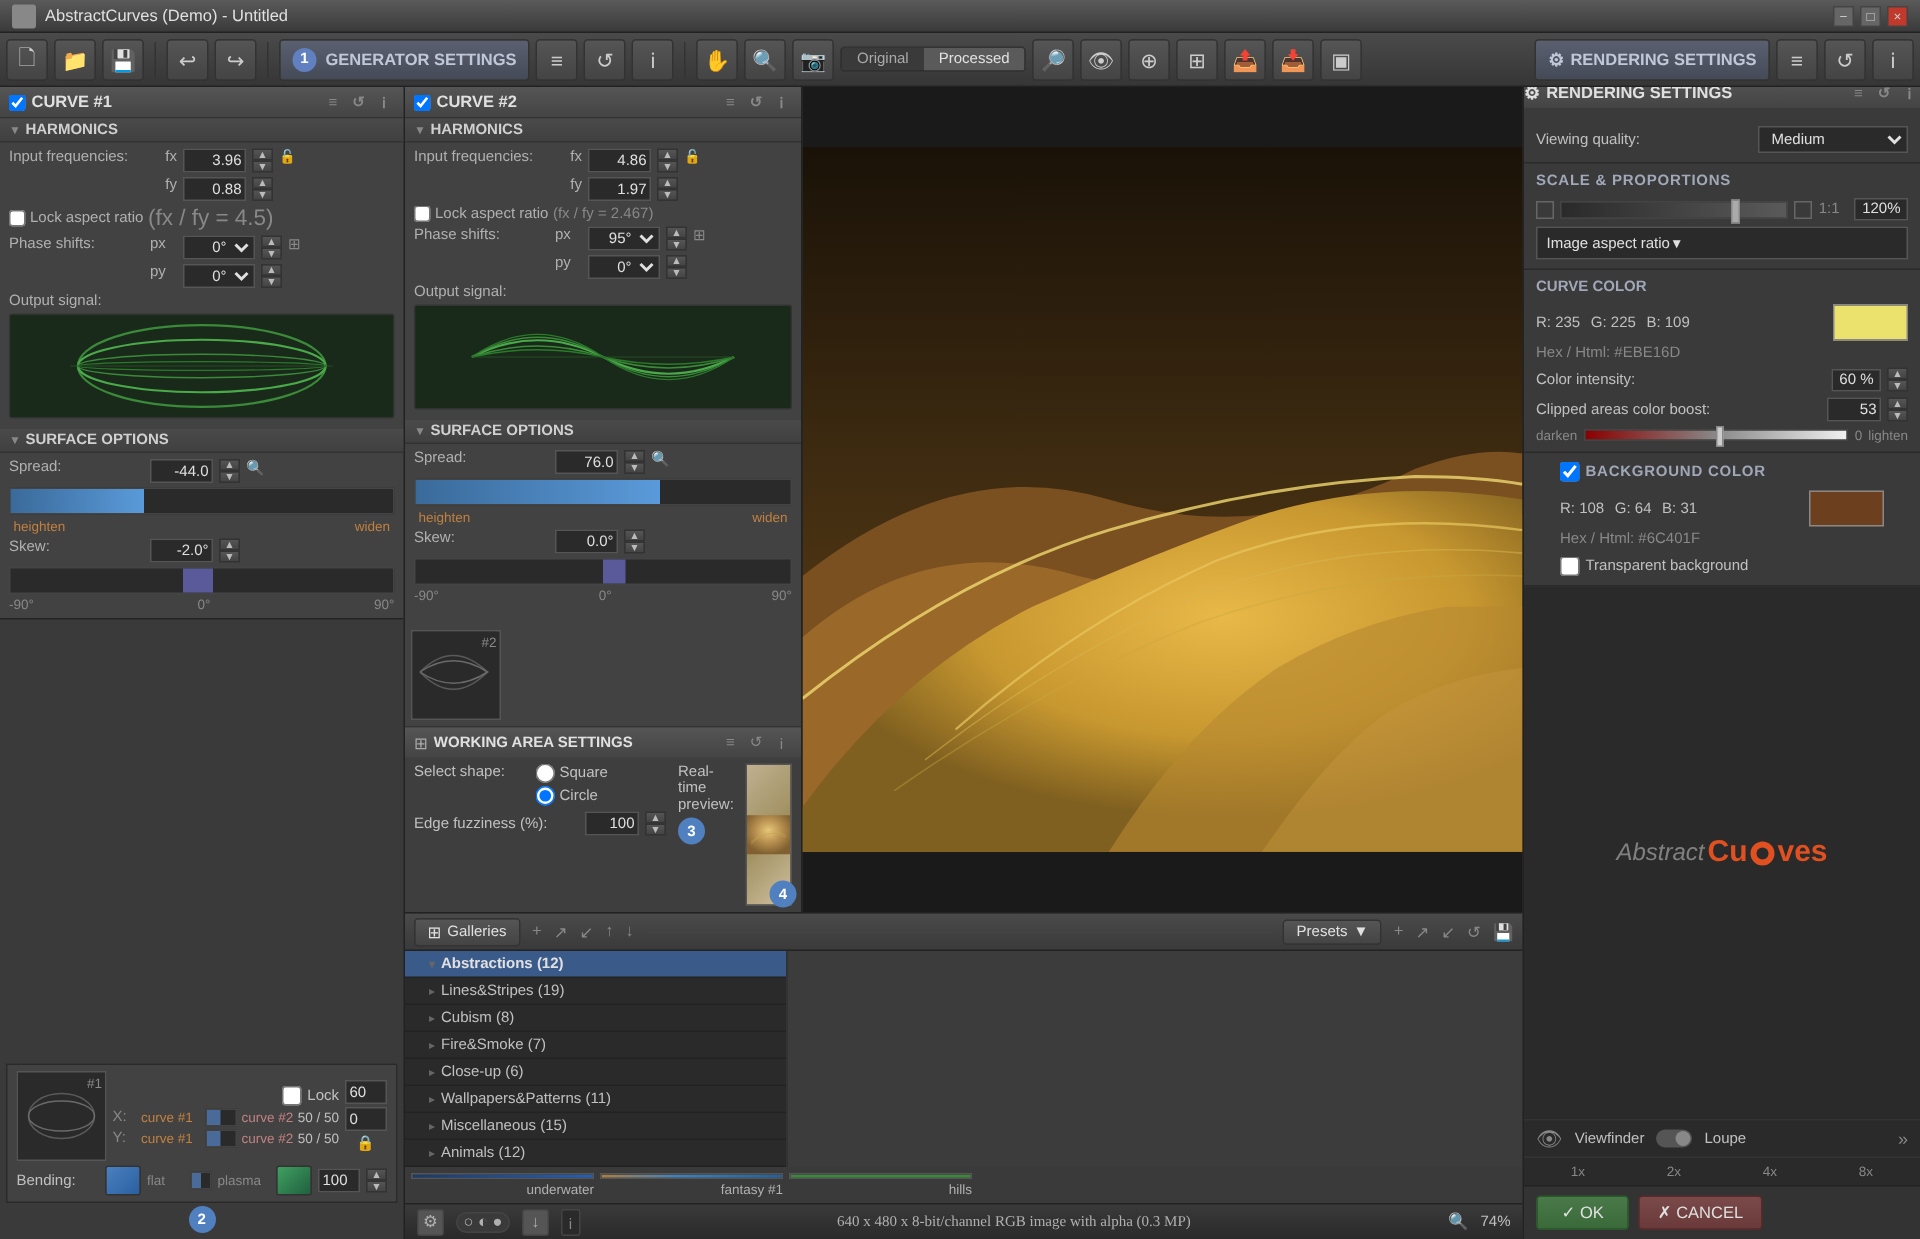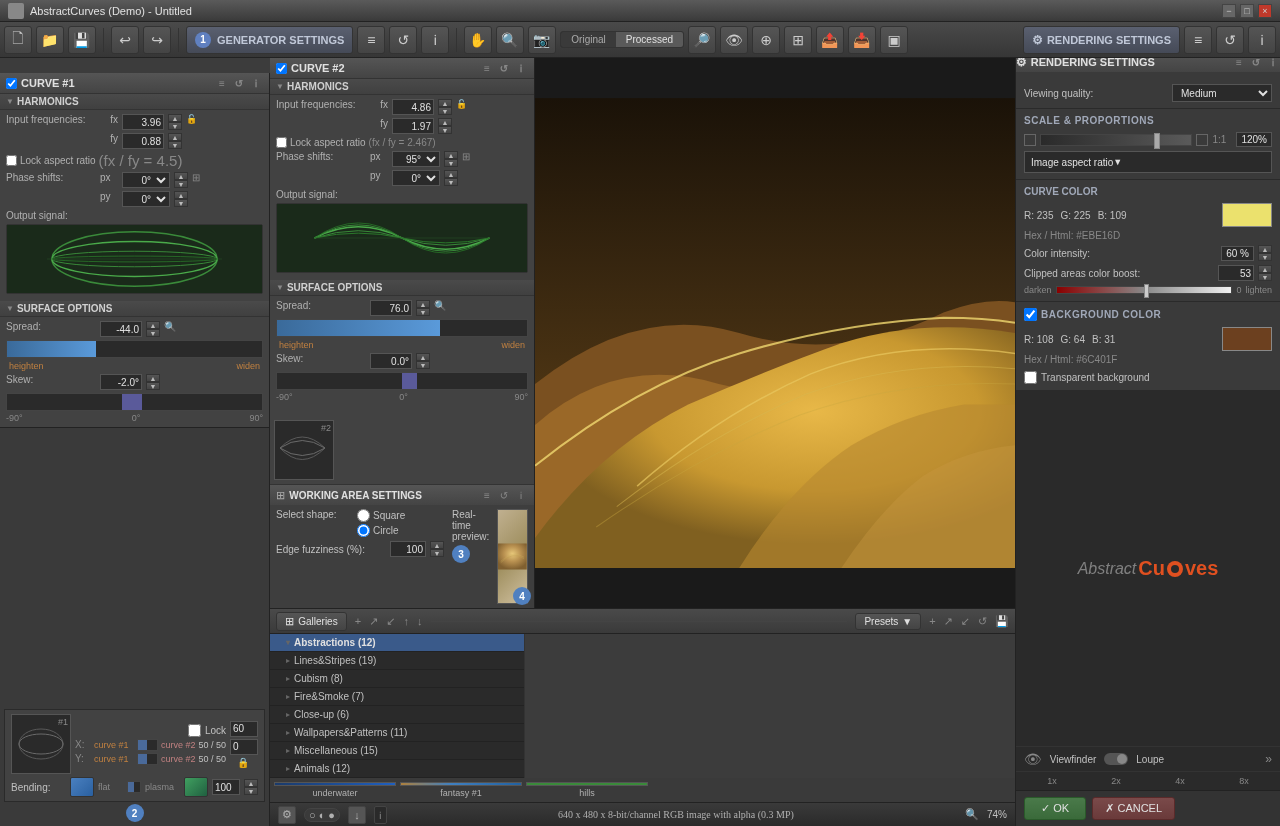--- a/index.html
+++ b/index.html
@@ -44,21 +44,21 @@
     
     
     .galleries-bar { background: linear-gradient(to bottom, #4a4a4a, #3a3a3a); height: 26px; display: flex; align-items: center; padding: 0 6px; border-top: 1px solid #222; border-bottom: 1px solid #222; gap: 8px; }
     .galleries-btn { background: linear-gradient(to bottom, #555, #444); border: 1px solid #333; border-radius: 3px; padding: 2px 8px; font-size: 10px; color: #e0e0e0; cursor: pointer; display: flex; align-items: center; gap: 4px; }
     .presets-btn { background: linear-gradient(to bottom, #555, #444); border: 1px solid #333; border-radius: 3px; padding: 2px 8px; font-size: 10px; color: #e0e0e0; cursor: pointer; display: flex; align-items: center; gap: 4px; }
     .gallery-sidebar { width: 255px; background: #2a2a2a; border-right: 1px solid #333; overflow-y: auto; }
     .gallery-item { padding: 3px 8px 3px 16px; font-size: 10px; color: #c0c0c0; cursor: pointer; border-bottom: 1px solid #222; display: flex; align-items: center; gap: 4px; }
     .gallery-item.active { background: #3a5a8a; color: #e0e0e0; font-weight: bold; }
     .gallery-item::before { content: '▸'; font-size: 8px; color: #666; }
     .gallery-item.active::before { content: '▾'; }
-    .thumb-item { display: flex; flex-direction: column; align-items: center; cursor: pointer; }
+    .thumb-item { display: flex; flex-direction: column; align-items: flex-end; cursor: pointer; }
     .thumb-label { font-size: 9px; color: #b0b0b0; margin-top: 2px; text-align: center; }
     
     
     .statusbar { background: linear-gradient(to bottom, #3a3a3a, #2a2a2a); height: 24px; display: flex; align-items: center; padding: 0 8px; gap: 8px; border-top: 1px solid #222; font-size: 10px; color: #b0b0b0; }
     .status-icon { width: 18px; height: 18px; background: #555; border: 1px solid #444; border-radius: 2px; display: flex; align-items: center; justify-content: center; cursor: pointer; font-size: 11px; }
     .ok-btn { background: linear-gradient(to bottom, #4a7a4a, #3a6a3a); border: 1px solid #2a5a2a; color: #e0e0e0; padding: 4px 16px; font-size: 11px; cursor: pointer; border-radius: 3px; display: flex; align-items: center; gap: 4px; }
     .cancel-btn { background: linear-gradient(to bottom, #7a4a4a, #6a3a3a); border: 1px solid #5a2a2a; color: #e0e0e0; padding: 4px 12px; font-size: 11px; cursor: pointer; border-radius: 3px; display: flex; align-items: center; gap: 4px; }
     
     .step-badge { background: #5080c0; color: white; width: 18px; height: 18px; border-radius: 50%; display: flex; align-items: center; justify-content: center; font-size: 10px; font-weight: bold; flex-shrink: 0; }
 
@@ -122,21 +122,21 @@
       <span style="font-size:12px;margin-right:4px;">⚙</span>
       <span>RENDERING SETTINGS</span>
     </div>
     <div class="tb-btn">≡</div>
     <div class="tb-btn">↺</div>
     <div class="tb-btn">ℹ</div>
   </div>
 
   <div class="main-layout" style="flex:1; display:flex; overflow:hidden;">
 
-    <div style="width:270px; display:flex; flex-direction:column; background:#3a3a3a; border-right:1px solid #222; overflow:hidden;margin-top:15px;">
+    <div style="width:270px; display:flex; flex-direction:column; background:#3a3a3a; border-right:1px solid #222; overflow:hidden;">
 
       <div style="background:#424242; border-bottom:1px solid #222;">
         <div class="panel-header">
           <input type="checkbox" checked="" style="">
           <span style="font-size:11px; font-weight:bold;">CURVE #1</span>
           <div class="panel-icons">
             <span class="panel-icon-btn">≡</span>
             <span class="panel-icon-btn">↺</span>
             <span class="panel-icon-btn">ℹ</span>
           </div>
@@ -749,21 +749,21 @@
         <div style="display:flex;align-items:center;gap:4px;">
           <span style="font-size:9px;color:#888;">darken</span>
           <div style="flex:1;height:8px;background:linear-gradient(to right,#8B0000,#888,#f0f0f0);border:1px solid #444;position:relative;cursor:pointer;">
             <div style="position:absolute;left:50%;top:-3px;width:5px;height:14px;background:#ccc;border:1px solid #888;"></div>
           </div>
           <span style="font-size:9px;color:#888;">0</span>
           <span style="font-size:9px;color:#888;">lighten</span>
         </div>
       </div>
 
-      <div style="padding:6px 8px;border-bottom:1px solid #2a2a2a;">
+      <div style="padding:6px 24px;border-bottom:1px solid #2a2a2a;">
         <div style="display:flex;align-items:center;gap:4px;margin-bottom:6px;">
           <input type="checkbox" checked="" style="">
           <span style="font-size:10px;font-weight:bold;color:#a0a8b8;letter-spacing:0.5px;">BACKGROUND COLOR</span>
         </div>
         <div style="display:flex;align-items:center;justify-content:space-between;margin-bottom:3px;">
           <div>
             <span style="font-size:10px;color:#c0c0c0;">R: 108</span>
             <span style="font-size:10px;color:#c0c0c0;margin:0 4px;">G: 64</span>
             <span style="font-size:10px;color:#c0c0c0;">B: 31</span>
           </div>

